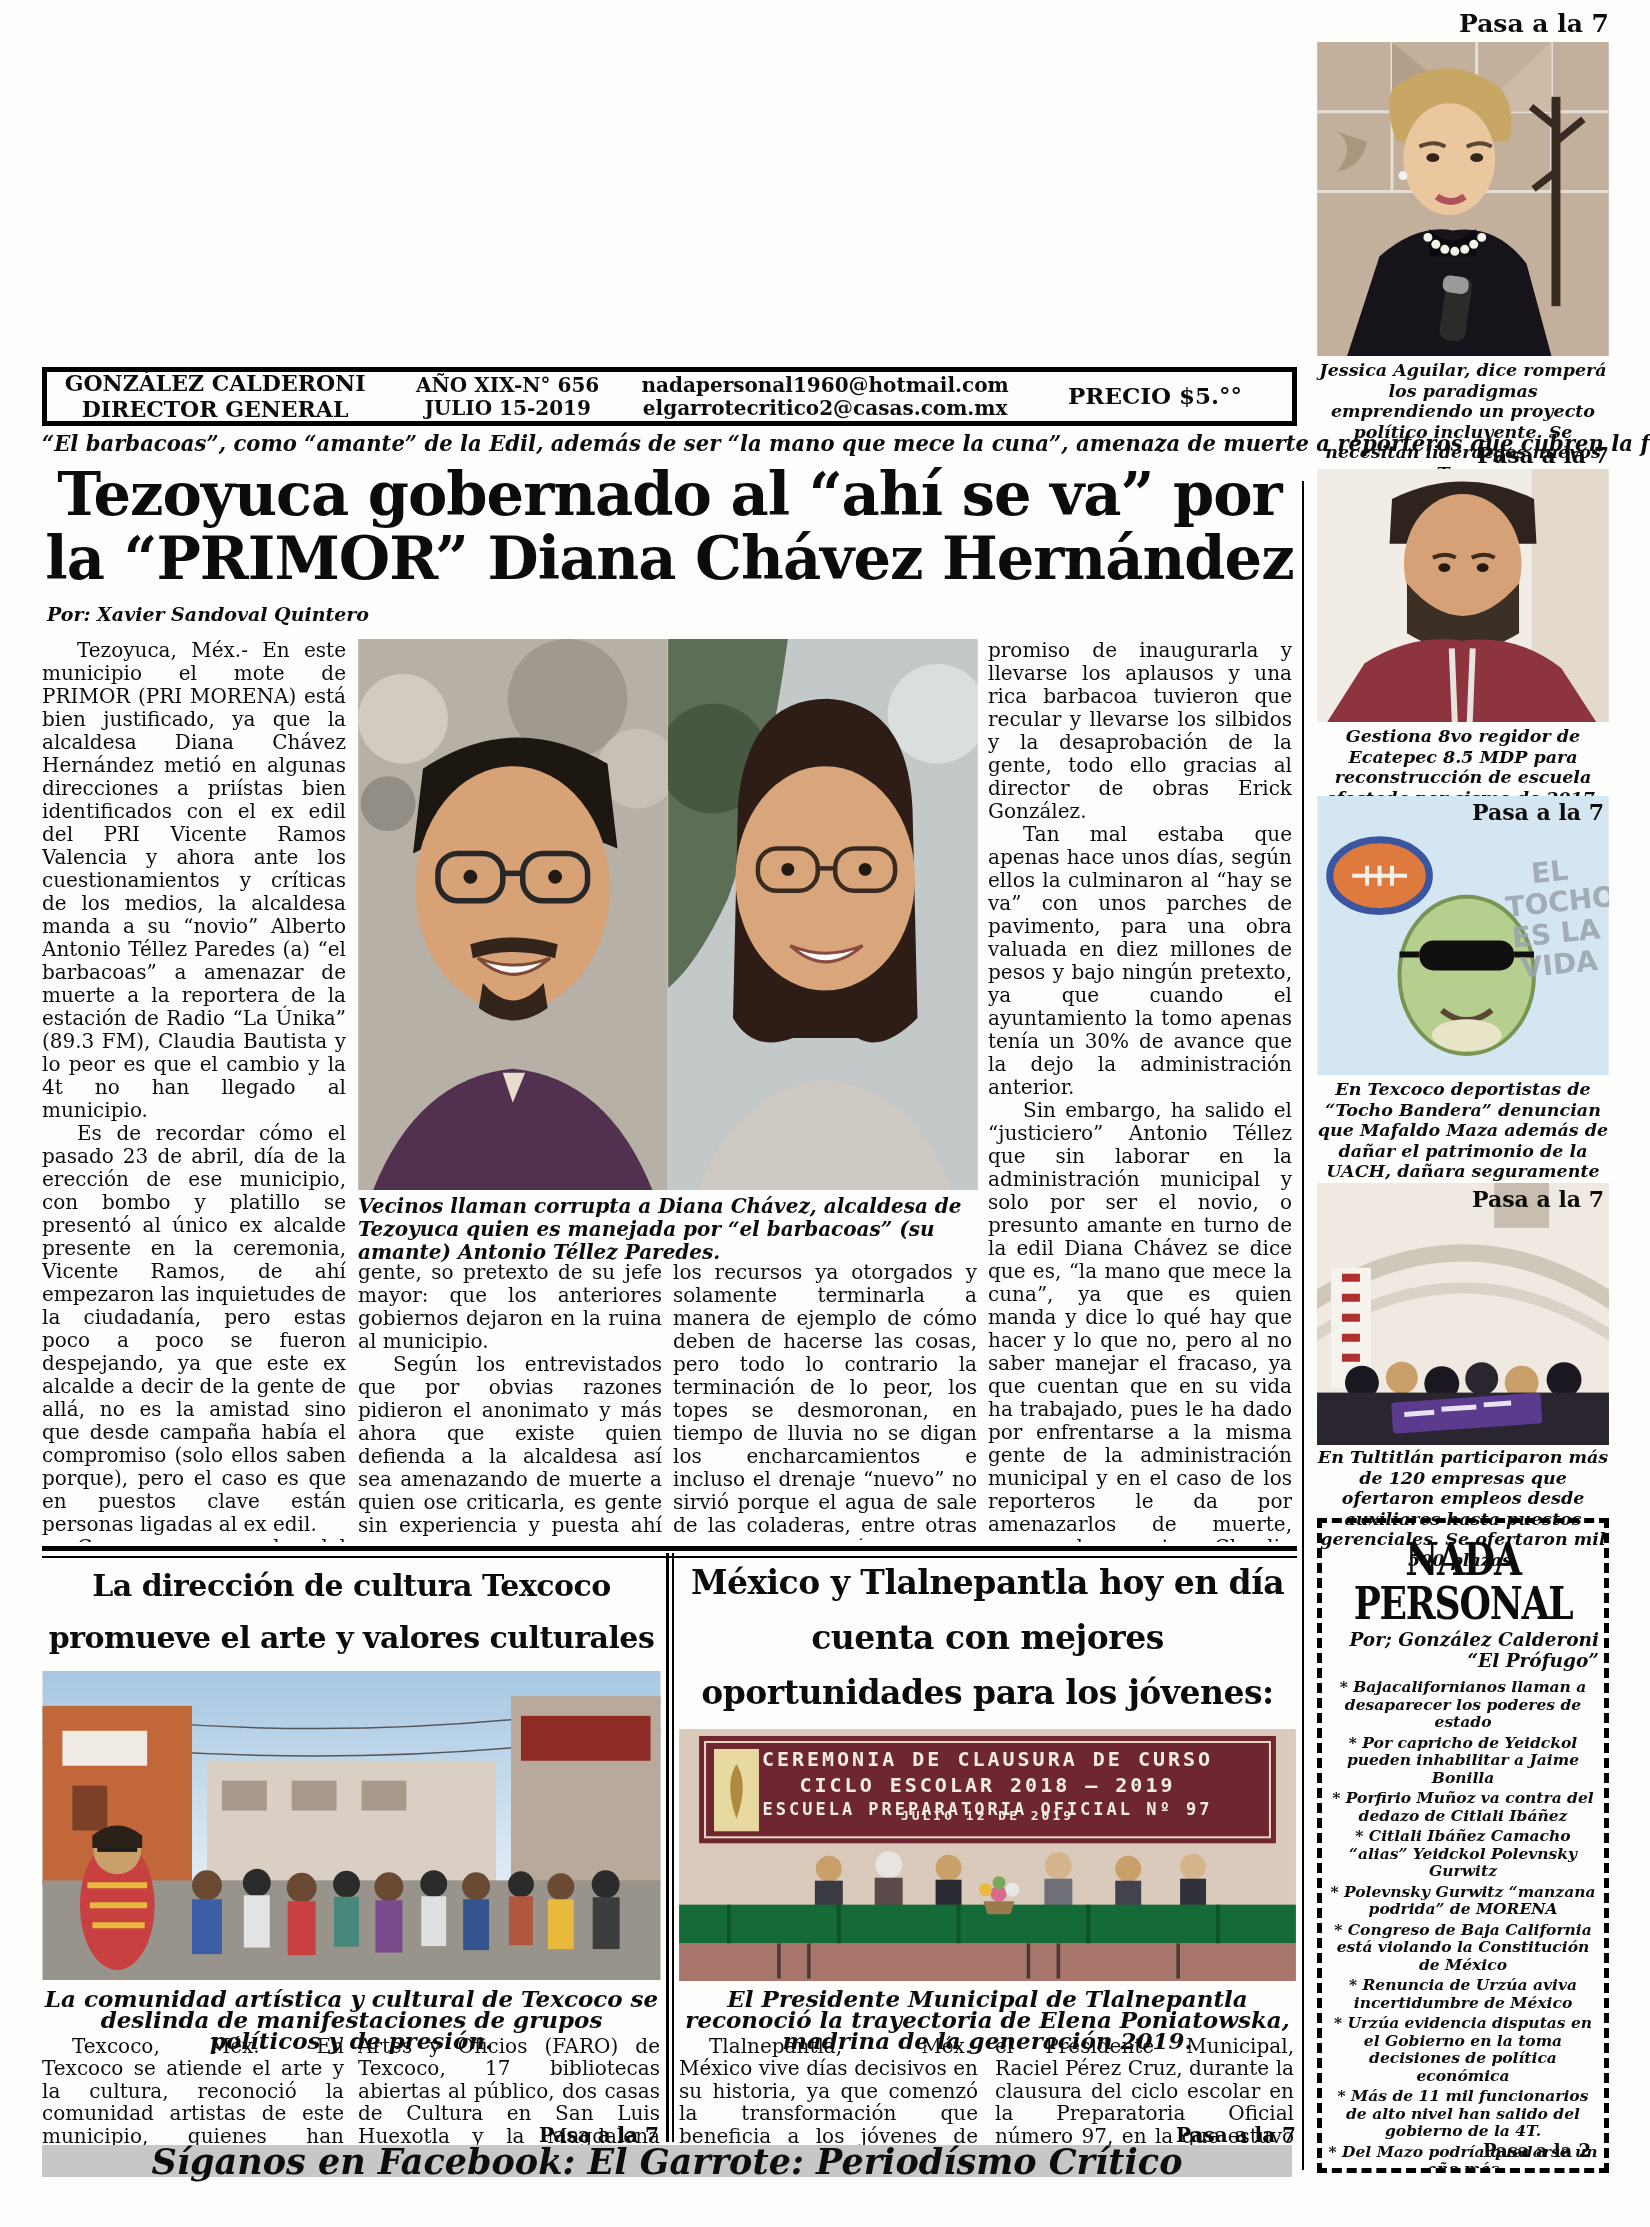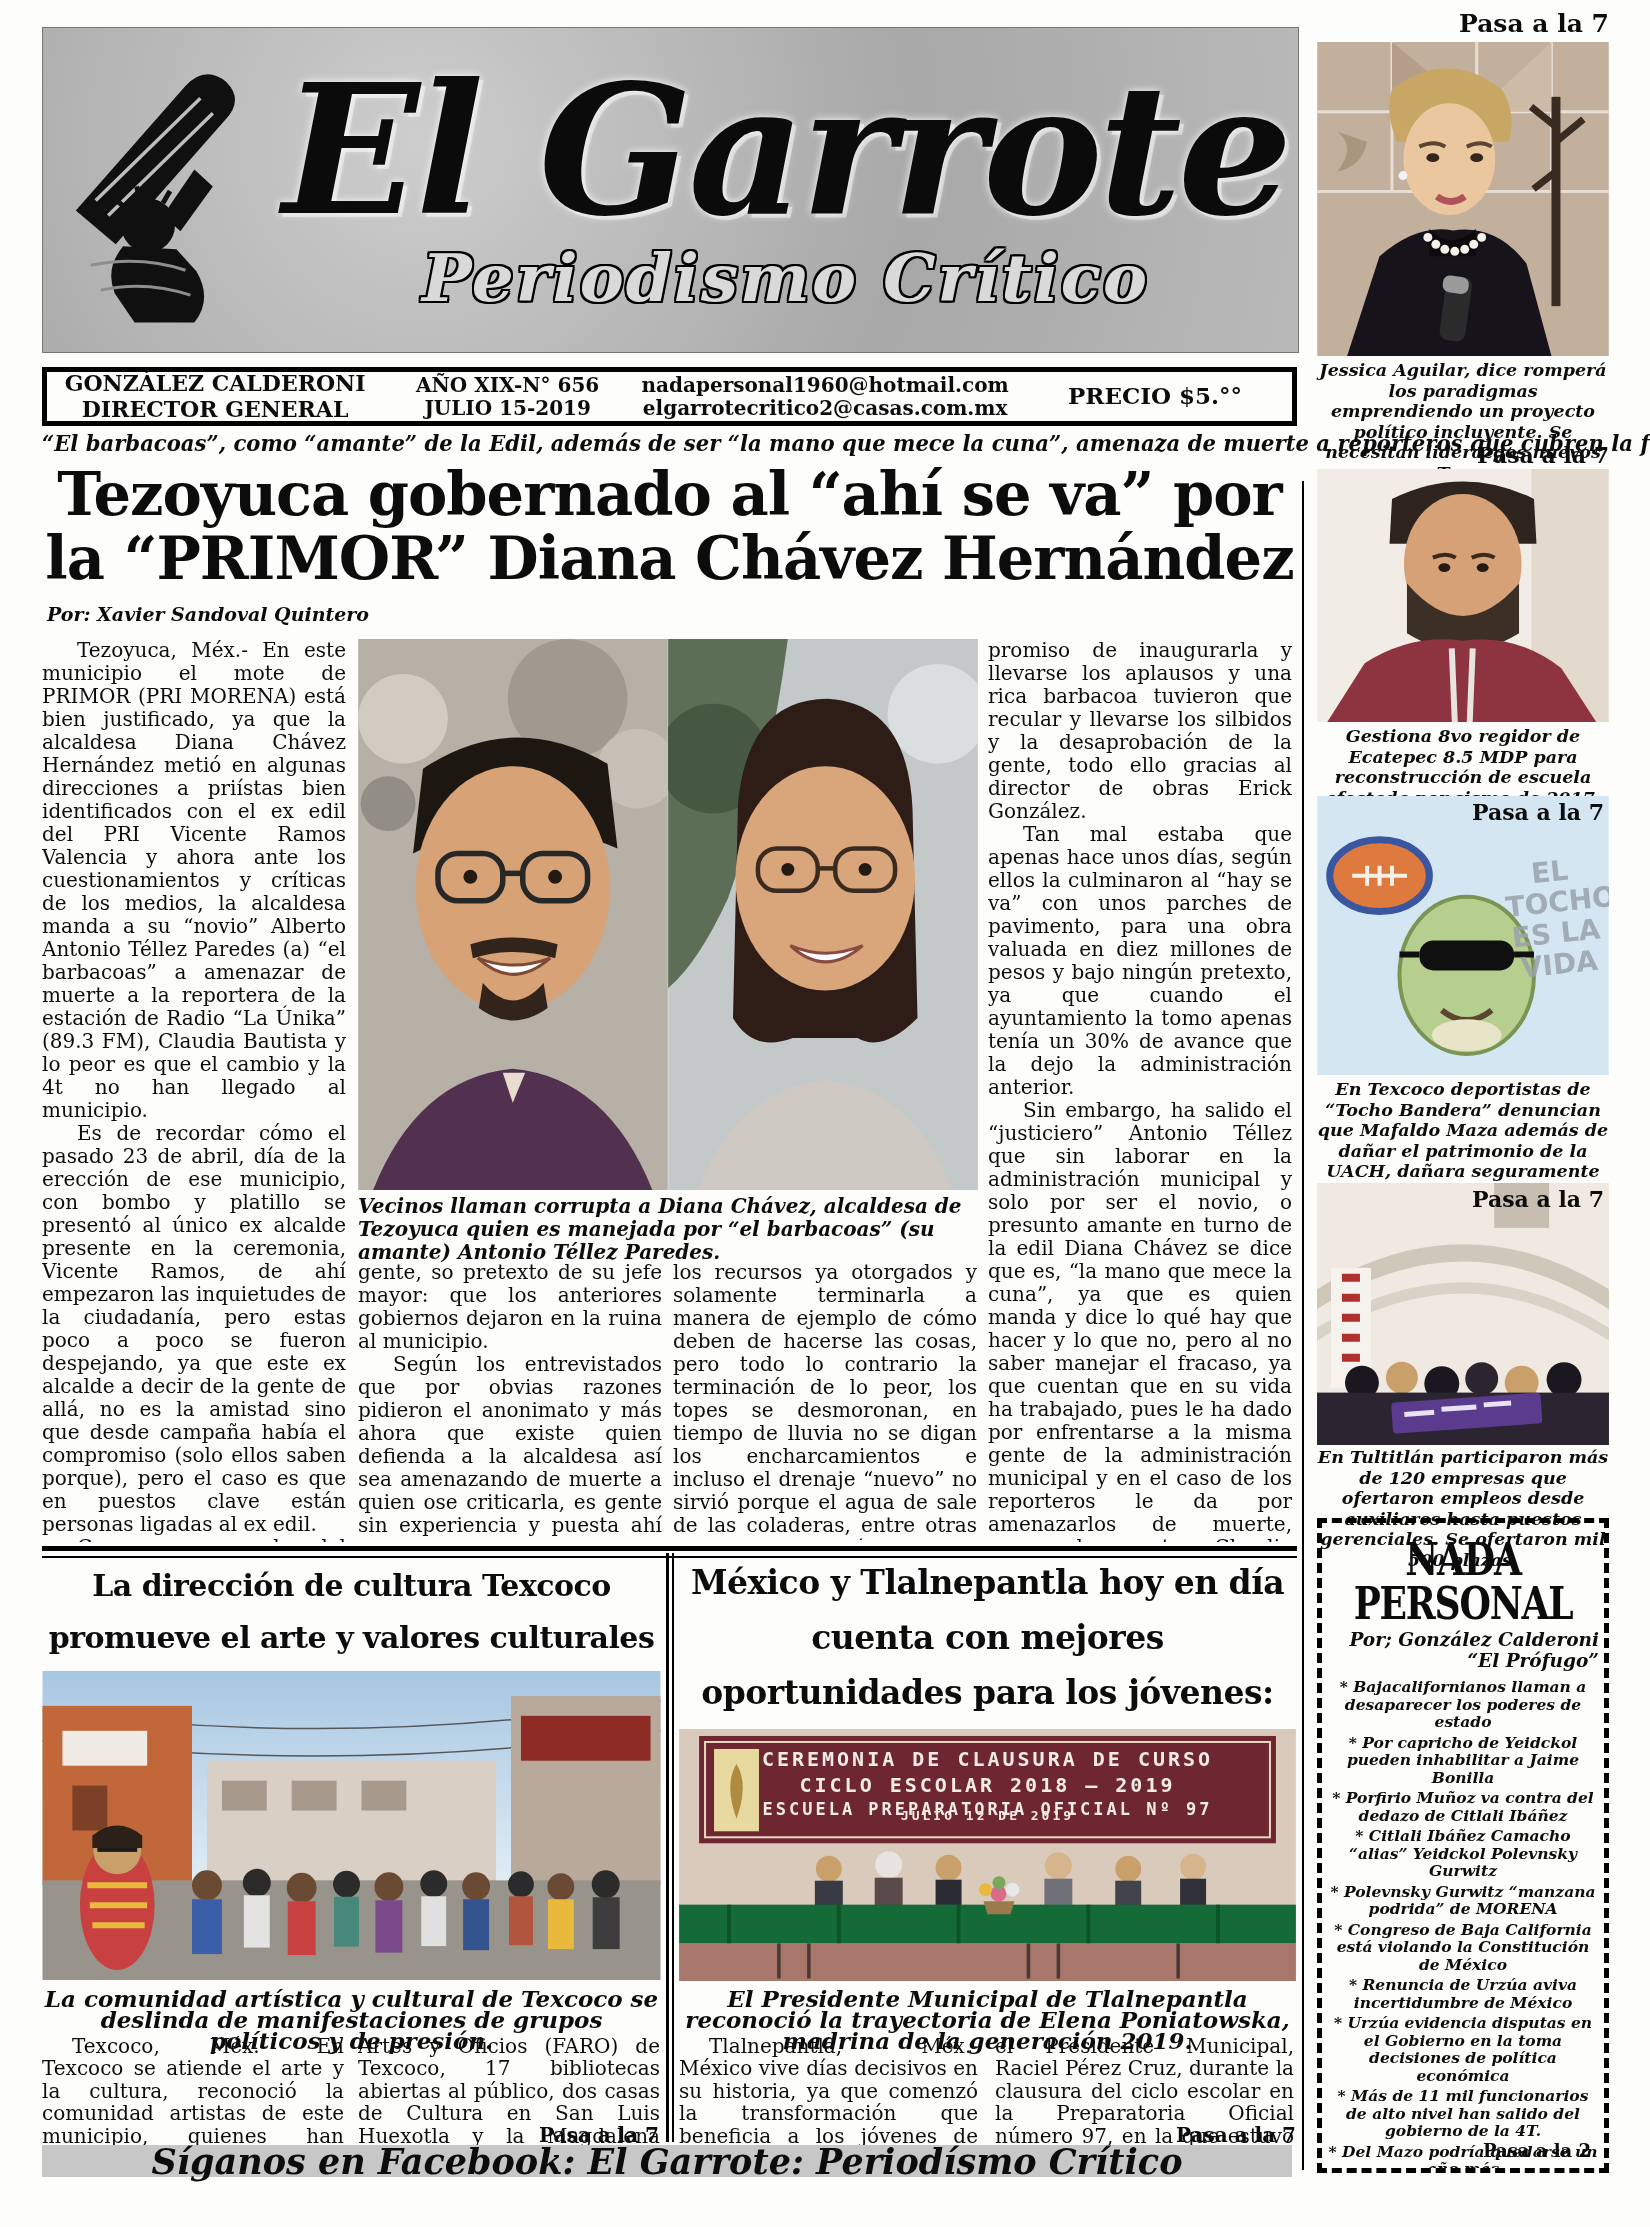--- a/index.html
+++ b/index.html
@@ -97,35 +97,20 @@
                 font-size:28px;line-height:31px;white-space:pre-line;transform:rotate(-6deg);
                 font-family:"DejaVu Sans","Liberation Sans",sans-serif;opacity:.85;text-align:center;}
 </style>
 </head>
 <body>
 
 <div class="page">
 
   <div class="abs pasa-top">Pasa a la 7</div>
 
-  <div class="abs masthead">
-    <svg class="mast-cartoon" viewBox="0 0 420 560">
-      <path d="M30 320 L250 70 Q290 28 332 62 Q368 98 330 138 L110 388 Z" fill="#101010"></path>
-      <path d="M70 300 L280 95 M95 330 L305 125" stroke="#bdbdbd" stroke-width="7" fill="none"></path>
-      <circle cx="175" cy="350" r="54" fill="#101010"></circle>
-      <path d="M130 315 l-22 -18 M160 300 l-8 -28 M205 305 l14 -24" stroke="#101010" stroke-width="10"></path>
-      <path d="M205 330 L268 238 L305 272 L240 362 Z" fill="#101010"></path>
-      <path d="M125 392 Q88 436 108 486 L148 545 L268 545 Q305 498 272 442 L232 398 Z" fill="#101010"></path>
-      <path d="M60 430 Q160 410 250 440 M80 480 Q170 460 260 490" stroke="#8e8e8e" stroke-width="6" fill="none"></path>
-    </svg>
-    <div class="mast-text">
-      <div class="mast-title">El Garrote</div>
-      <div class="mast-sub">Periodismo Crítico</div>
-    </div>
-  </div>
 
   <div class="abs infobar">
     <div class="cell ib-director">
       <div>GONZÁLEZ CALDERONI</div>
       <div>DIRECTOR GENERAL</div>
     </div>
     <div class="cell ib-edition">
       <div>AÑO XIX-N° 656</div>
       <div>JULIO 15-2019</div>
     </div>

